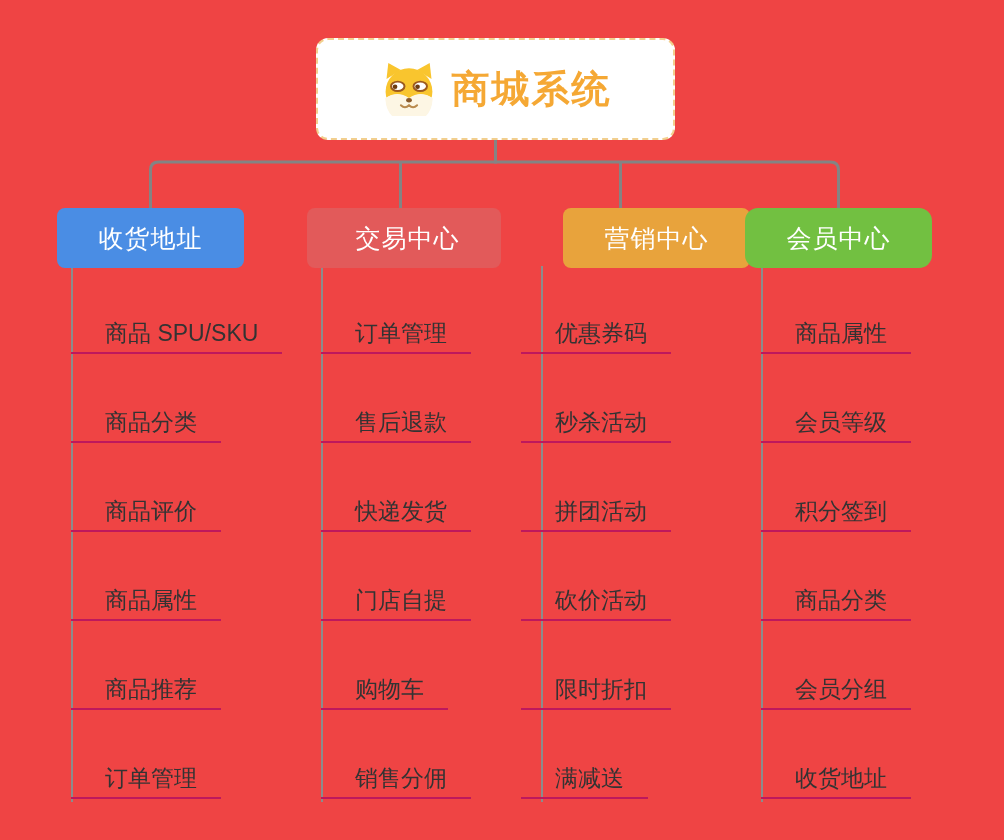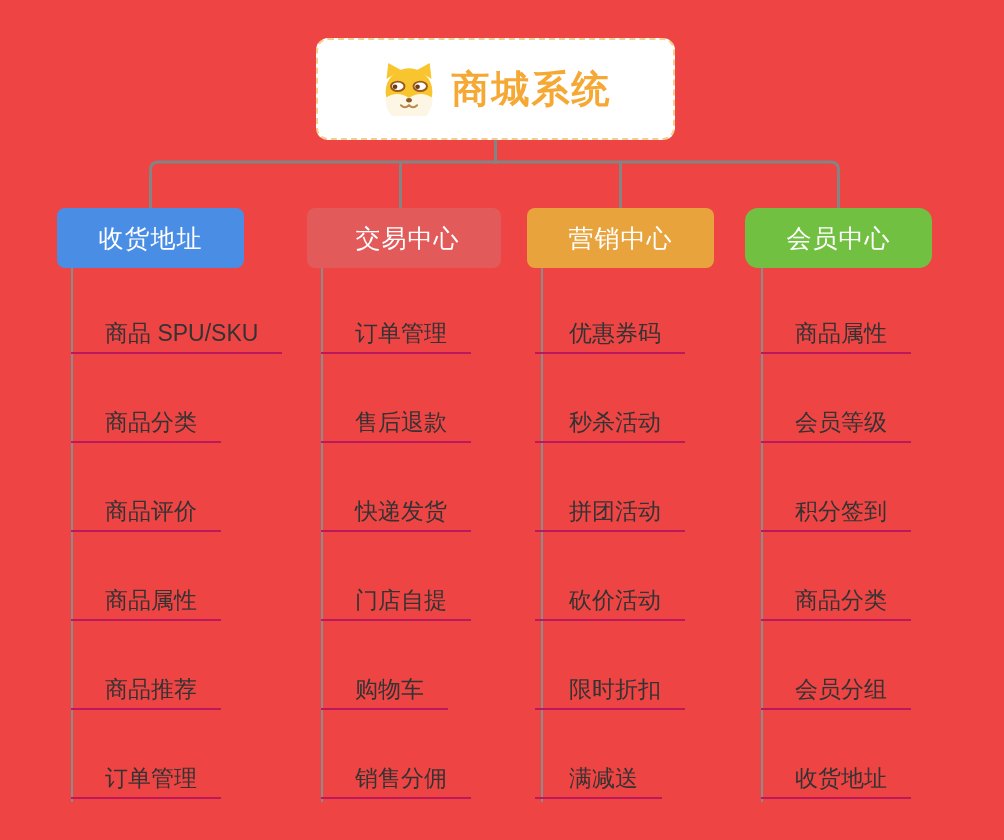--- a/index.html
+++ b/index.html
@@ -66,21 +66,21 @@
     font-size:23px;
     line-height:28px;
     color:#333333;
     white-space:nowrap;
     padding:0 24px 5px 34px;
     border-bottom:2px solid #be185d;
     cursor:pointer;
   }
   .leaf.c0{left:71px;}
   .leaf.c1{left:321px;}
-  .leaf.c2{left:535px;}
+  .leaf.c2{left:521px;}
   .leaf.c3{left:761px;}
   .leaf.r0{top:319px;}
   .leaf.r1{top:408px;}
   .leaf.r2{top:497px;}
   .leaf.r3{top:586px;}
   .leaf.r4{top:675px;}
   .leaf.r5{top:764px;}
 </style>
 </head>
 <body>
@@ -115,21 +115,21 @@
     </svg>
     <span class="root-title">商城系统</span>
   </div>
 
   <div class="branch-node c0" style="background-color: rgb(74, 141, 228);">
     <span>收货地址</span>
   </div>
   <div class="branch-node c1" style="background-color: rgb(226, 90, 90); padding-left: 7px;">
     <span>交易中心</span>
   </div>
-  <div class="branch-node c2" style="background-color: rgb(232, 163, 60);">
+  <div class="branch-node c2" style="background-color: rgb(232, 163, 60); margin-left: 36px;">
     <span>营销中心</span>
   </div>
   <div class="branch-node c3" style="background-color: rgb(114, 192, 65); border-radius: 13px;">
     <span>会员中心</span>
   </div>
 
   <div class="leaf c0 r0">商品 SPU/SKU</div>
   <div class="leaf c0 r1">商品分类</div>
   <div class="leaf c0 r2">商品评价</div>
   <div class="leaf c0 r3">商品属性</div>

